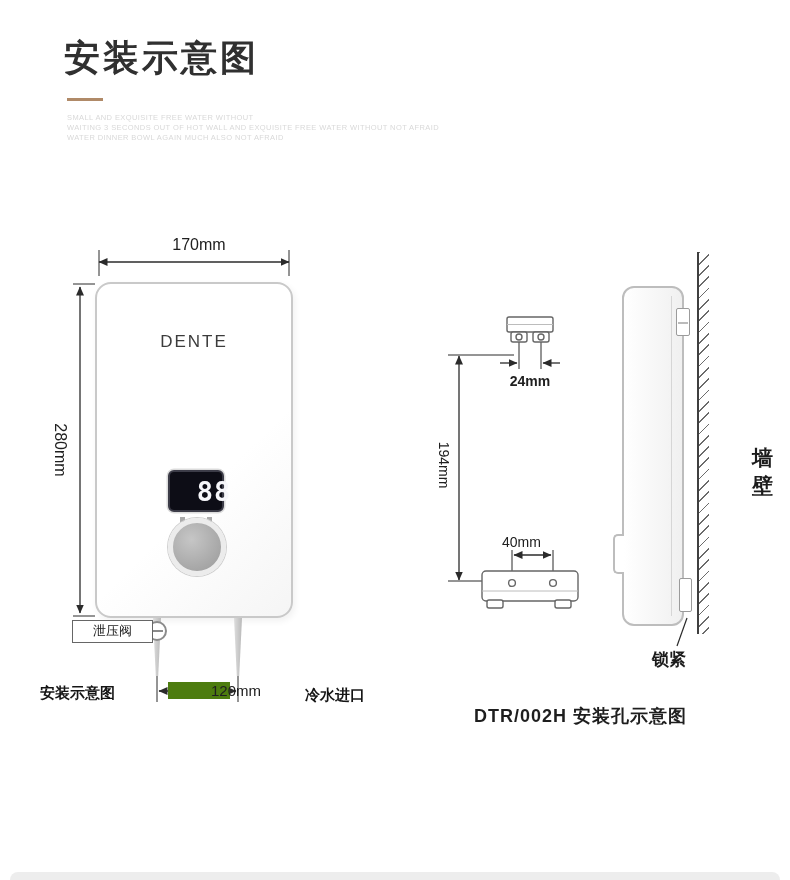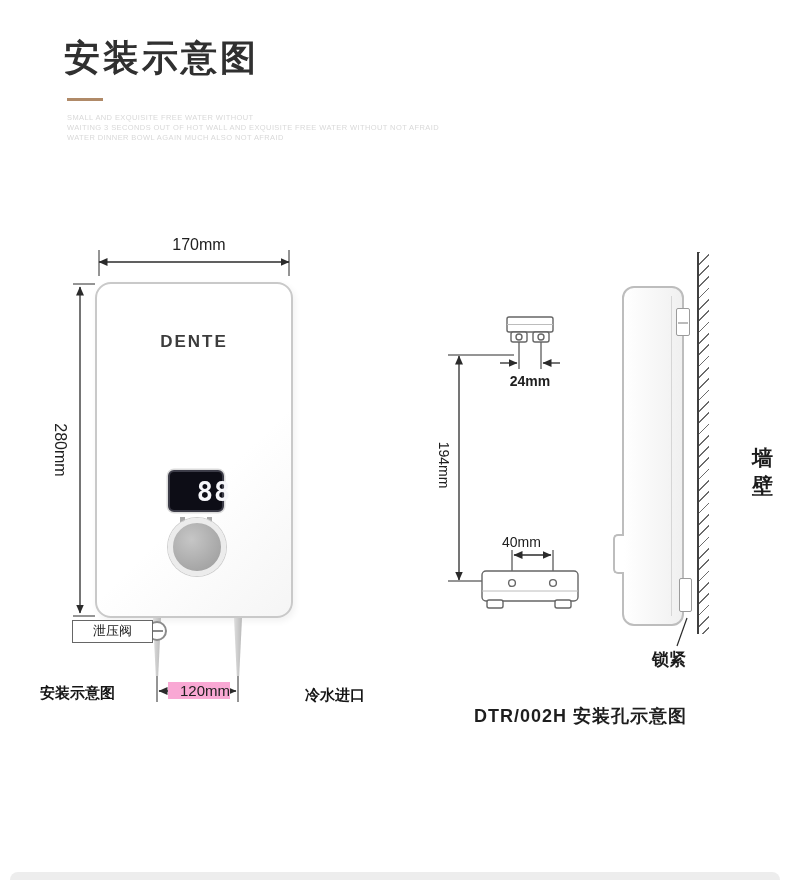--- a/index.html
+++ b/index.html
@@ -12,21 +12,21 @@
   .page-title { left:64px; top:34px; font-size:36px; font-weight:700; letter-spacing:3px; color:#303030; }
   .title-underline { left:67px; top:98px; width:36px; height:3px; background:#b08a68; }
   .taglines { left:67px; top:113px; font-size:7.5px; line-height:10px; color:#d9d9d9; letter-spacing:.4px; }
 
   
   .svg-layer { left:0; top:0; width:790px; height:880px; pointer-events:none; }
 
   
   .heater-front { left:95px; top:282px; width:198px; height:336px; border:2px solid #c9c9c9; border-radius:16px;
                   background:linear-gradient(135deg,#ffffff 60%,#f5f5f5); box-shadow:2px 3px 7px rgba(0,0,0,.06); }
-  .brand { left:95px; top:332px; width:198px; text-align:center; font-size:17px; font-weight:700;
+  .brand { left:95px; top:332px; width:198px; text-align:center; font-size:17px; font-weight:400;
            letter-spacing:2px; color:#3c3c3c; }
   .display { left:168px; top:470px; width:56px; height:42px; background:#0d0d16; border:2px solid #3c3c48;
              border-radius:6px; box-shadow:0 0 0 1.5px #dcdcdc; color:#f6f6fa; display:flex; align-items:center;
              justify-content:center; font-family:"DejaVu Sans Mono",monospace; font-size:27px; font-weight:700;
              letter-spacing:1px;padding-left:36px; }
   .ind { width:5px; height:5px; background:#aaaaaa; }
   .ind-l { left:180px; top:517px; }
   .ind-r { left:207px; top:517px; }
   .knob { left:168px; top:518px; width:58px; height:58px; border-radius:50%; border:5px solid #ececec;
           background:radial-gradient(circle at 38% 34%, #c6c6c6, #999999); box-shadow:0 0 0 1px #cfcfcf; }
@@ -35,21 +35,21 @@
   .pipe-hot { left:152px; }
   .pipe-cold { left:233px; }
   .valve { left:147px; top:621px; width:20px; height:20px; border:2px solid #8b8b8b; border-radius:50%; background:#fff; }
   .valve::after { content:""; position:absolute; left:2px; right:2px; top:50%; height:2px; margin-top:-1px; background:#8b8b8b; }
   .relief-box { left:72px; top:620px; font-size:13px; color:#222; border:1px solid #666; background:#fff; padding:1px 20px 2px; }
 
   
   .dim { color:#202020; }
   .dim-170 { left:159px; top:236px; width:80px; text-align:center; font-size:16px; }
   .dim-280 { left:20px; top:441px; width:80px; height:18px; text-align:center; font-size:16px; transform:rotate(90deg); }
-  .dim-120 { left:168px; top:682px; width:62px; text-align:right; font-size:15px; background:#f9a8d4; }
+  .dim-120 { left:168px; top:682px; width:62px; text-align:left; font-size:15px; background:#4d7c0f;padding-left:43px; }
   .label-bold { font-weight:700; font-size:15px; color:#141414; }
   .hot-label { left:40px; top:684px; }
   .cold-label { left:269px; top:686px;margin-left:36px; }
   .dim-24 { left:500px; top:373px; width:60px; text-align:center; font-size:14px;font-weight:bold; }
   .dim-194 { left:404px; top:457px; width:80px; height:16px; text-align:center; font-size:14px; transform:rotate(90deg); }
   .dim-40 { left:502px; top:534px; width:60px; font-size:14px; background:#fff; }
 
   
   .wall-hatch { left:697px; top:252px; width:12px; height:382px; border-left:2px solid #3f3f3f;
                 background:repeating-linear-gradient(135deg,#6b6b6b 0,#6b6b6b 1.2px,transparent 1.2px,transparent 8px); }

